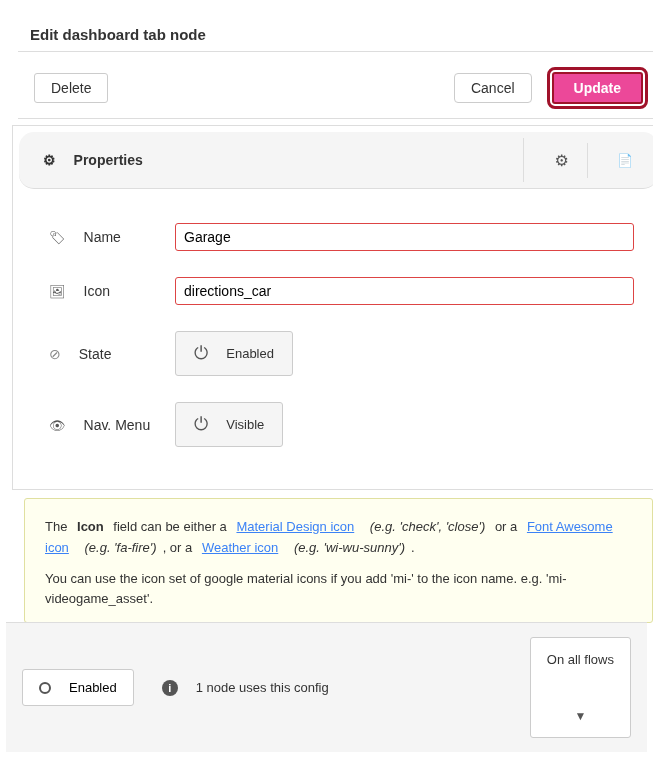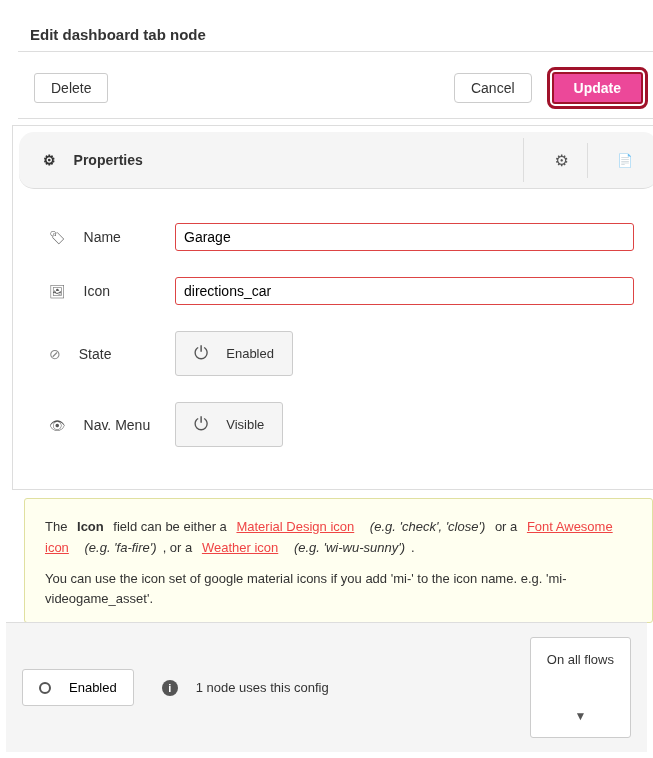--- a/index.html
+++ b/index.html
@@ -163,21 +163,21 @@
 
     .info-box p {
       margin-bottom: 10px;
     }
 
     .info-box p:last-child {
       margin-bottom: 0;
     }
 
     .info-box a {
-      color: #ef4444;
+      color: #3b82f6;
       text-decoration: underline;
     }
 
     .info-box strong {
       font-weight: bold;
     }
 
     .footer {
       position: absolute;
       bottom: 0;

